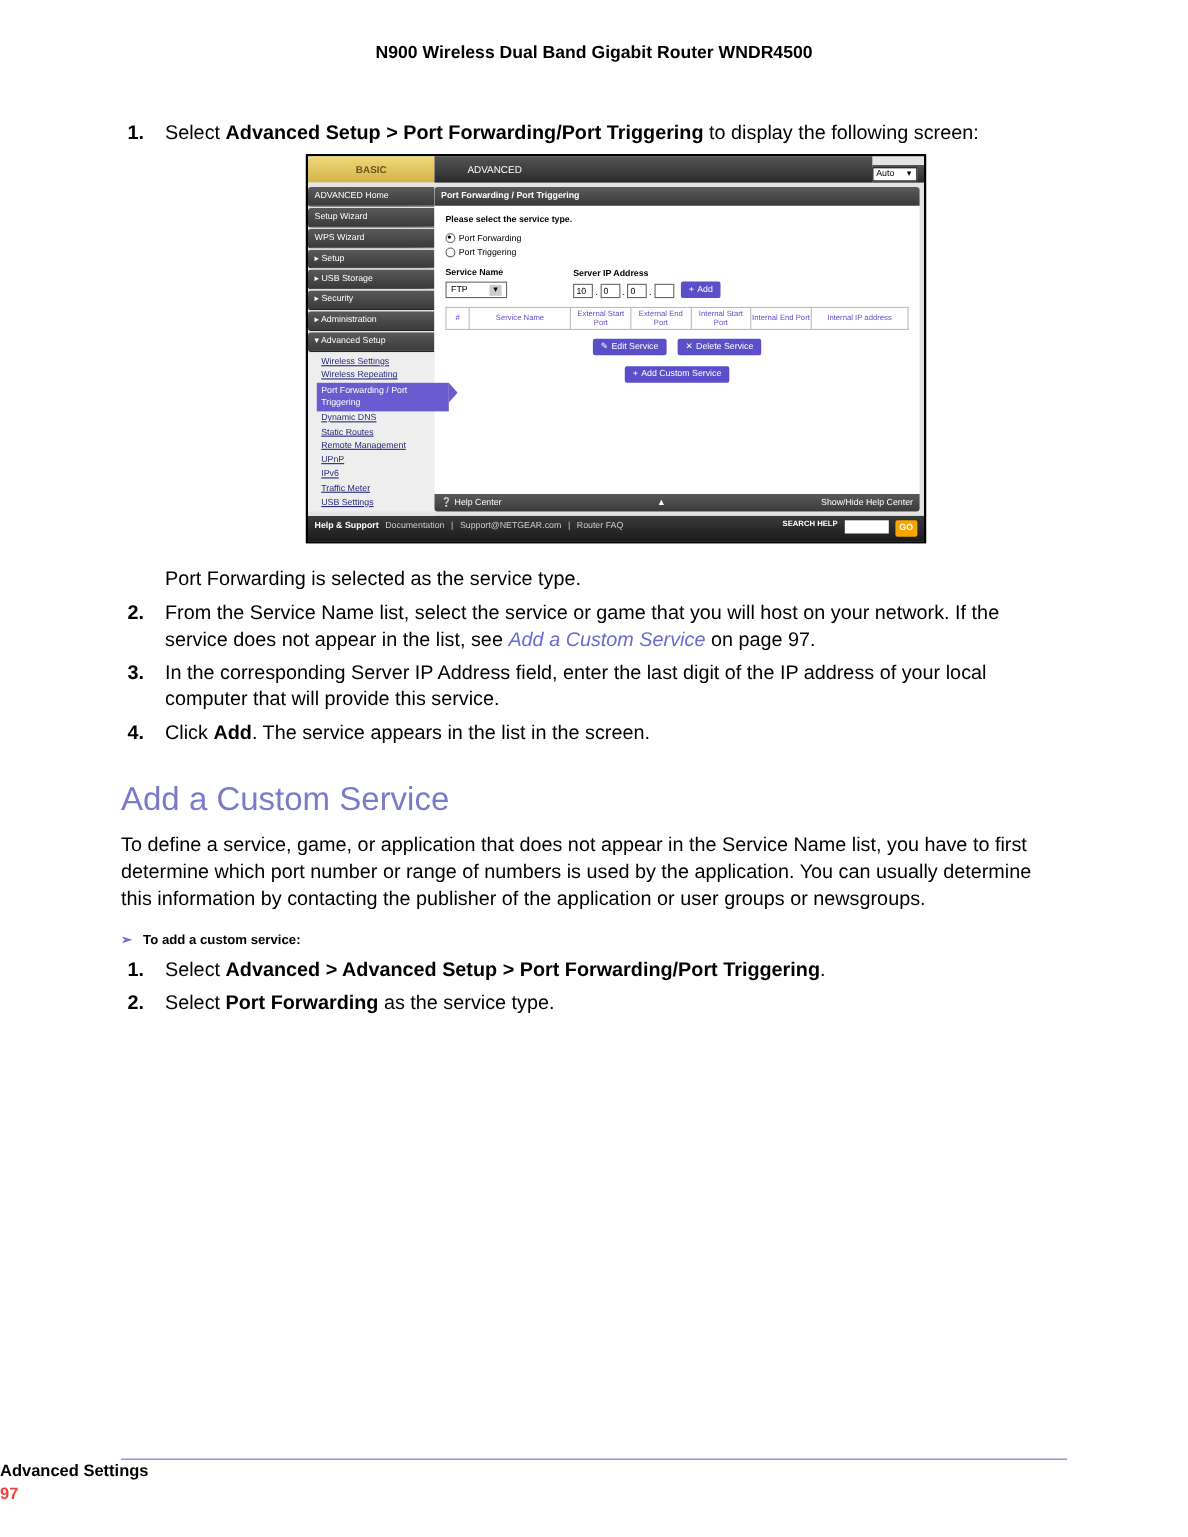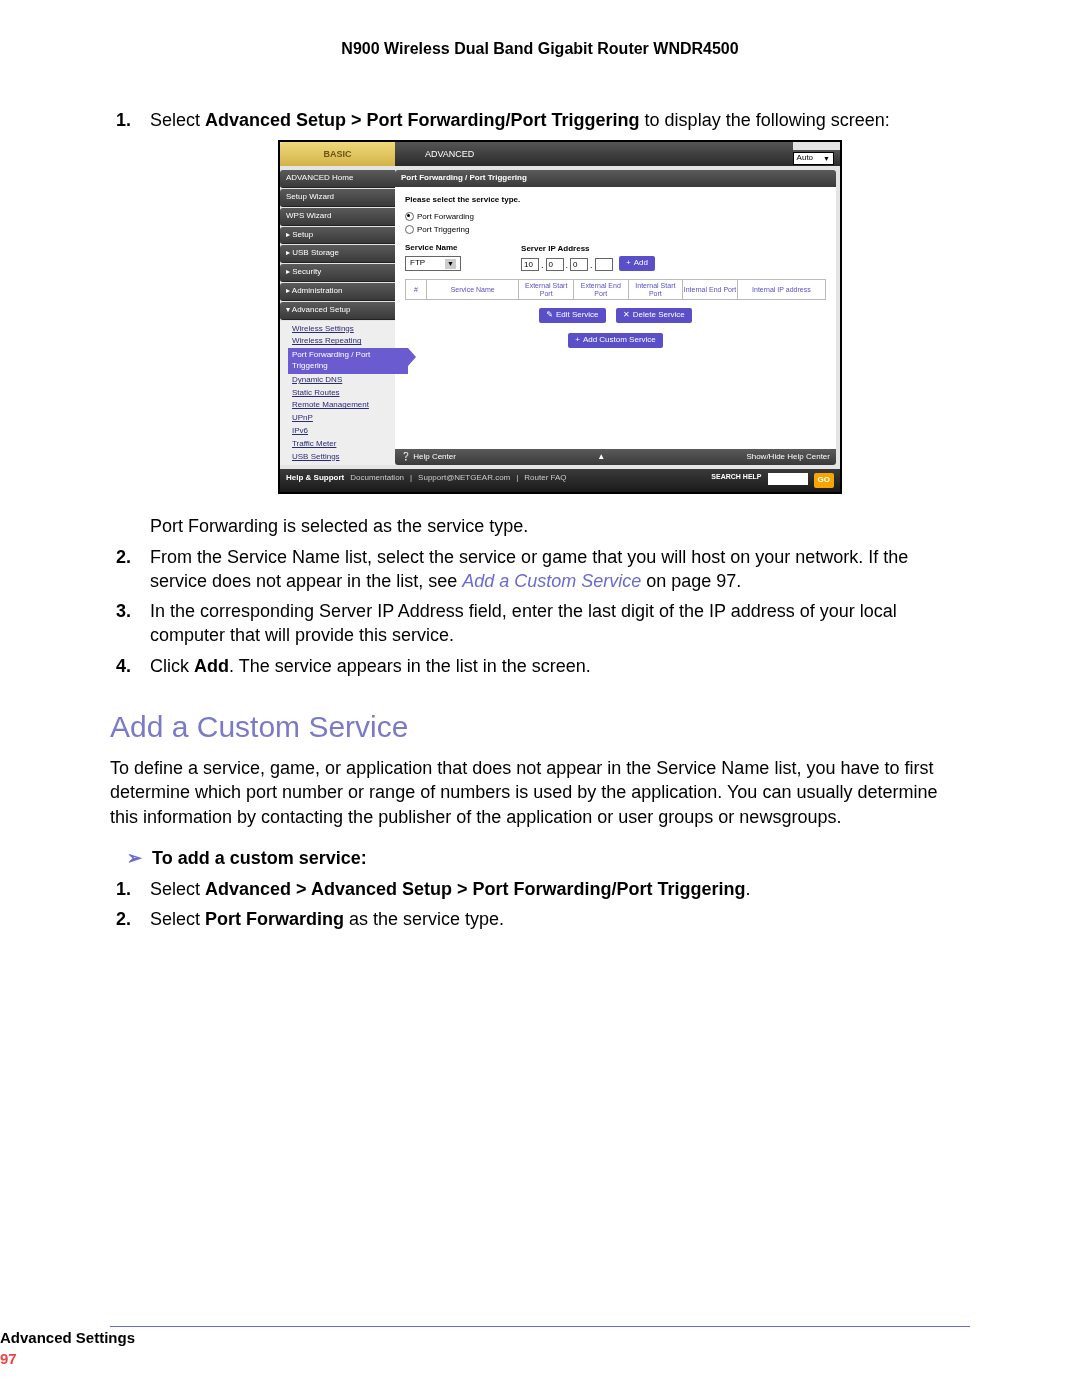--- a/index.html
+++ b/index.html
@@ -50,22 +50,22 @@
   .bold { font-weight: bold; }
   .link-ital { color: #6A6ACF; font-style: italic; }
   .h2 {
     color: #7A7AC9;
     font-size: 30px;
     font-weight: normal;
     margin: 32px 0 12px 0;
   }
   .task-head {
     font-weight: bold;
-    font-size: 18px;
-    margin: 18px 0 8px 17px;
+    font-size: 12px;
+    margin: 18px 0 8px 0;
   }
   .task-head .chev { color: #6A6ACF; margin-right: 10px; font-weight: bold; }
   .footer-rule {
     position: absolute;
     left: 110px; right: 110px; bottom: 70px;
     border-top: 1px solid #6A6ACF;
   }
   .footer-text {
     position: absolute;
     left: 0; right: 0; bottom: 30px;

